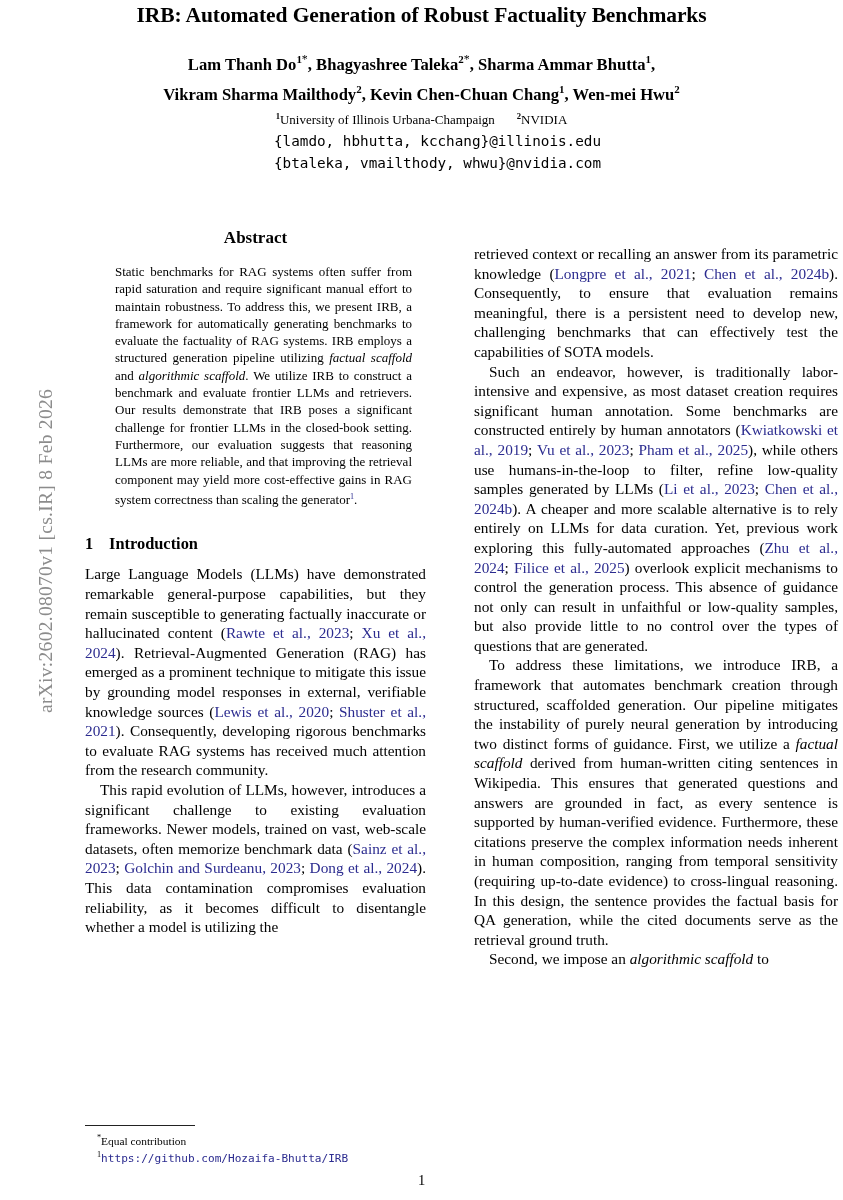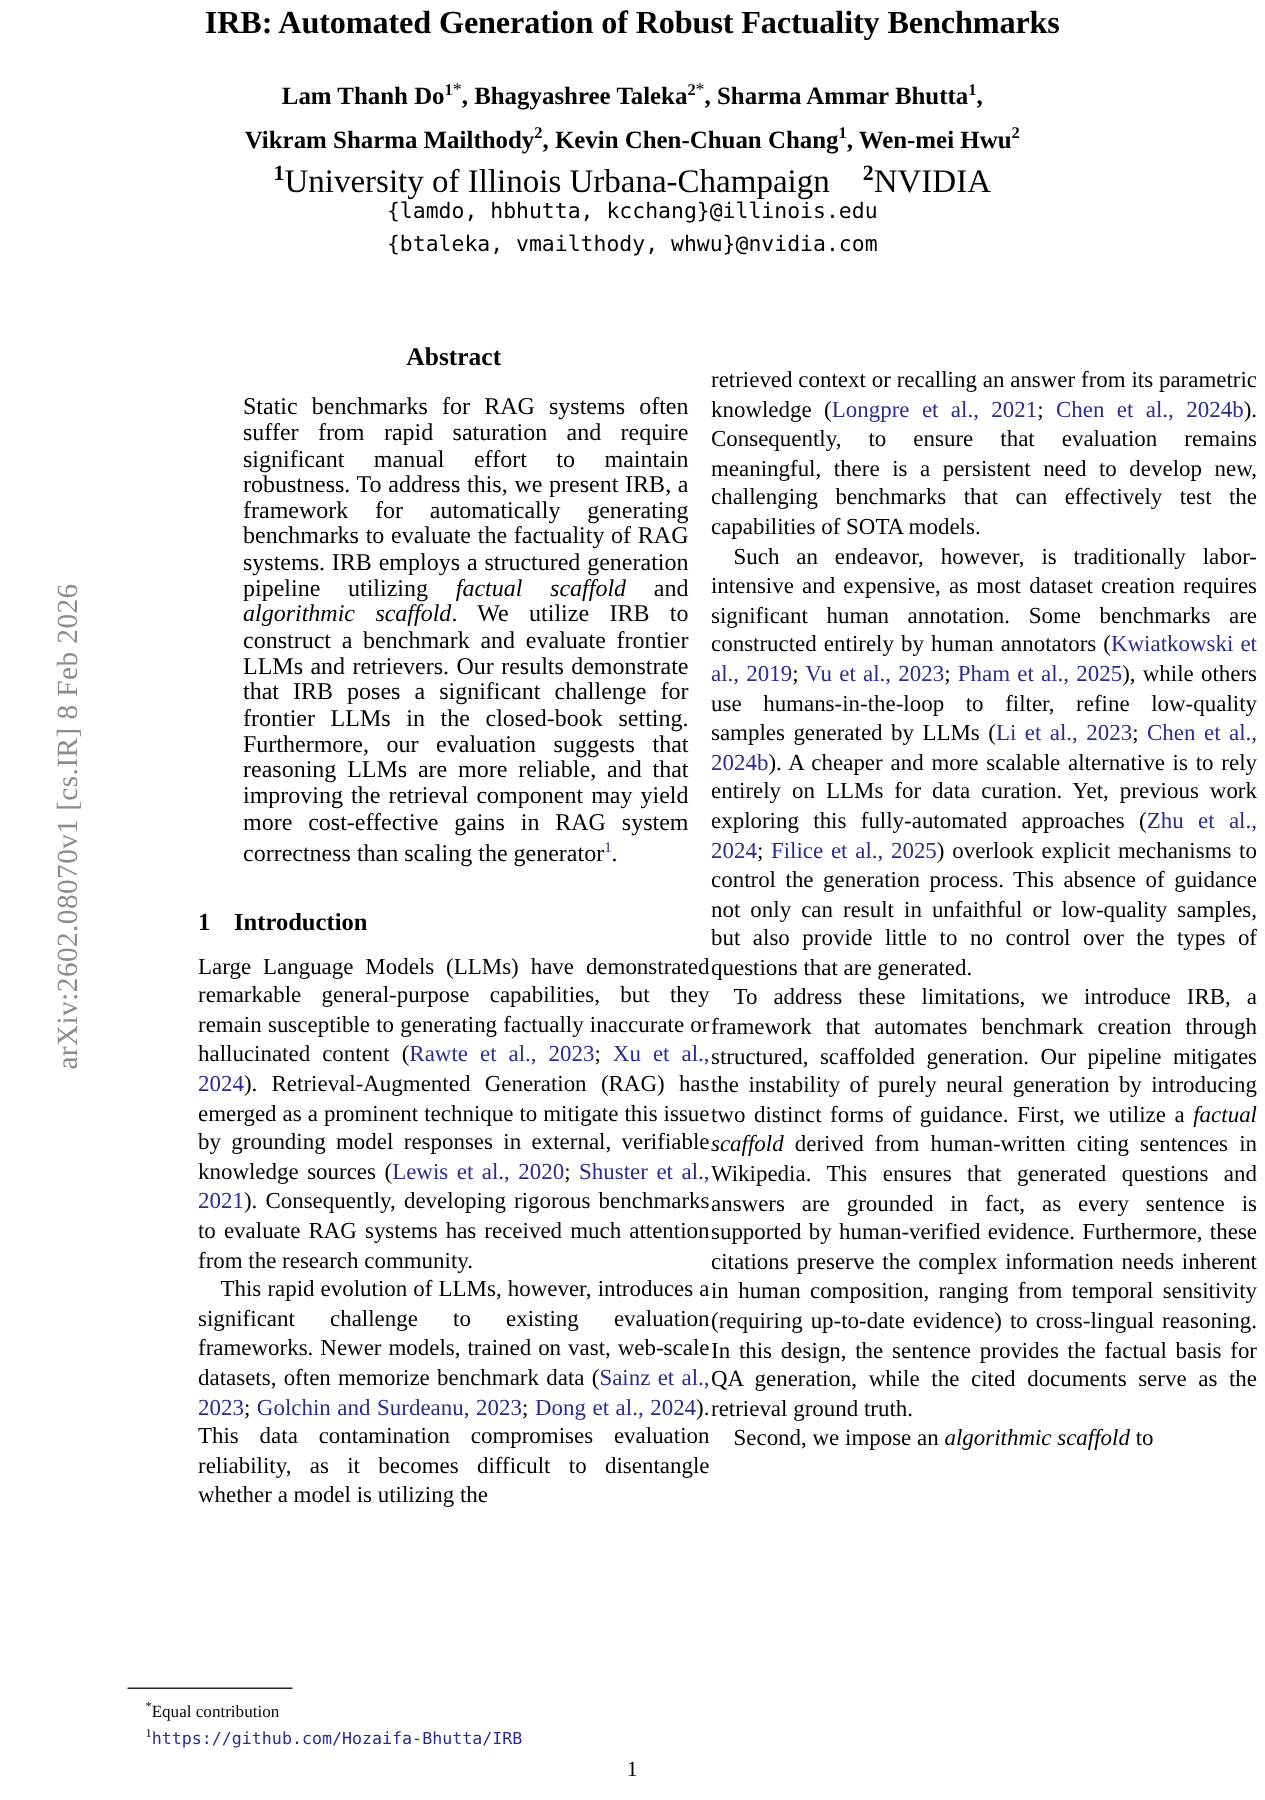--- a/index.html
+++ b/index.html
@@ -66,61 +66,60 @@
   .authors .ln { display: block; white-space: nowrap; }
   sup.sm { font-size: 0.66em; vertical-align: super; font-weight: bold; }
   sup.star { font-size: 0.72em; vertical-align: super; font-weight: normal; }
 
   .affil {
     position: absolute;
     left: 68px;
     top: 106px;
     width: 707px;
     text-align: center;
-    font-size: 22px;
+    font-size: 13px;
     line-height: 21px;
   }
   .affil .gapspan { display: inline-block; width: 22px; }
 
   .emails {
     position: absolute;
-    left: 68px;
+    left: 84px;
     top: 131px;
     width: 707px;
     text-align: center;
     font-family: "DejaVu Sans Mono", monospace;
     font-size: 14.3px;
     line-height: 21.5px;
   }
   .emails .ln { display: block; }
 
   
   .col-left {
     position: absolute;
     left: 85px;
     top: 228px;
     width: 341px;
-    margin-left: 47px;
   }
   .col-right {
     position: absolute;
     left: 474px;
     top: 244px;
     width: 364px;
   }
 
   .abs-head {
     text-align: center;
     font-size: 17px;
     font-weight: bold;
     margin: 0 0 15px 0;
   }
   .abs-body {
     margin: 0 14px 0 30px;
-    font-size: 16px;
+    font-size: 13px;
     line-height: 17.3px;
     text-align: justify;
     text-justify: inter-word;
     hyphens: manual;
   }
 
   .sec-head {
     font-size: 16.4px;
     font-weight: bold;
     margin: 26px 0 10px 0;

